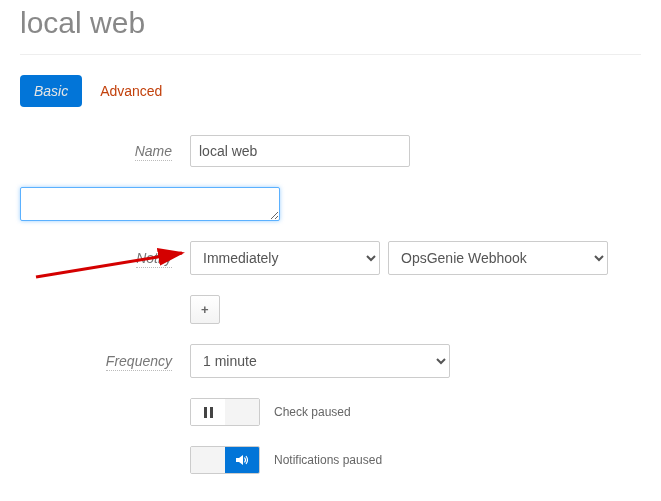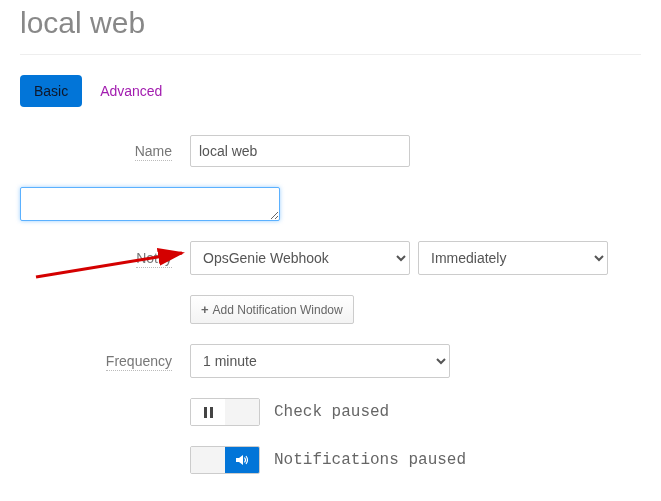--- a/index.html
+++ b/index.html
@@ -26,39 +26,41 @@
 .tab {
   display: inline-block;
   padding: 8px 14px;
   font-size: 14px;
   color: #0275d8;
   cursor: pointer;
   border-radius: 4px;
 }
 .tab.active {
   background: #0275d8;
-  color: #0f172a;
-}
-.tab.inactive { color: #a21caf; background: transparent; }
+  color: #e5e5e5;
+  font-style: italic;
+}
+.tab.inactive { color: #c2410c; background: transparent; }
 
 .form-row {
   display: flex;
   align-items: center;
   margin-bottom: 20px;
   position: relative;
 }
 .label-wrap {
   width: 170px;
   text-align: right;
   padding-right: 18px;
 }
 .label-inner {
   color: #777;
   border-bottom: 1px dotted #bbb;
   padding-bottom: 1px;
+  font-style: italic;
 }
 .controls {
   flex: 1;
   display: flex;
   gap: 8px;
   align-items: center;
 }
 .text-input, .textarea-input {
   border: 1px solid #ccc;
   border-radius: 2px;
@@ -103,23 +105,22 @@
   padding: 6px 10px;
   border-radius: 2px;
   cursor: pointer;
 }
 .btn .plus { font-weight: bold; font-size: 13px; }
 
 .toggle-wrap {
   display: flex;
   align-items: center;
   gap: 14px;
-  font-size: 16px;
+  font-size: 12px;
   color: #666;
-  font-family: Liberation Mono, monospace;
 }
 .toggle {
   width: 70px;
   height: 28px;
   border: 1px solid #ccc;
   border-radius: 2px;
   display: flex;
   overflow: hidden;
   background: #fff;
 }
@@ -170,35 +171,34 @@
   <svg class="arrow" width="170" height="44" style="left:6px; top:-4px;">
     <defs>
       <marker id="ah" markerWidth="10" markerHeight="10" refX="8" refY="3" orient="auto">
         <path d="M0,0 L9,3 L0,6 Z" fill="#d40000"></path>
       </marker>
     </defs>
     <line x1="10" y1="40" x2="156" y2="16" stroke="#d40000" stroke-width="3" marker-end="url(#ah)"></line>
   </svg>
   <div class="label-wrap"><span class="label-inner">Notify</span></div>
   <div class="controls">
+    <select class="select notify2">
+      <option>Immediately</option>
+    </select>
     <select class="select notify1">
       <option>OpsGenie Webhook</option>
     </select>
-    <select class="select notify2">
-      <option>Immediately</option>
-    </select>
   </div>
 </div>
 
 <div class="form-row">
   <div class="label-wrap"></div>
   <div class="controls">
     <button class="btn">
       <span class="plus">+</span>
-      <span>Add Notification Window</span>
     </button>
   </div>
 </div>
 
 <div class="form-row" style="margin-top:10px;">
   <div class="label-wrap"><span class="label-inner">Frequency</span></div>
   <div class="controls">
     <select class="select freq">
       <option>1 minute</option>
     </select>

